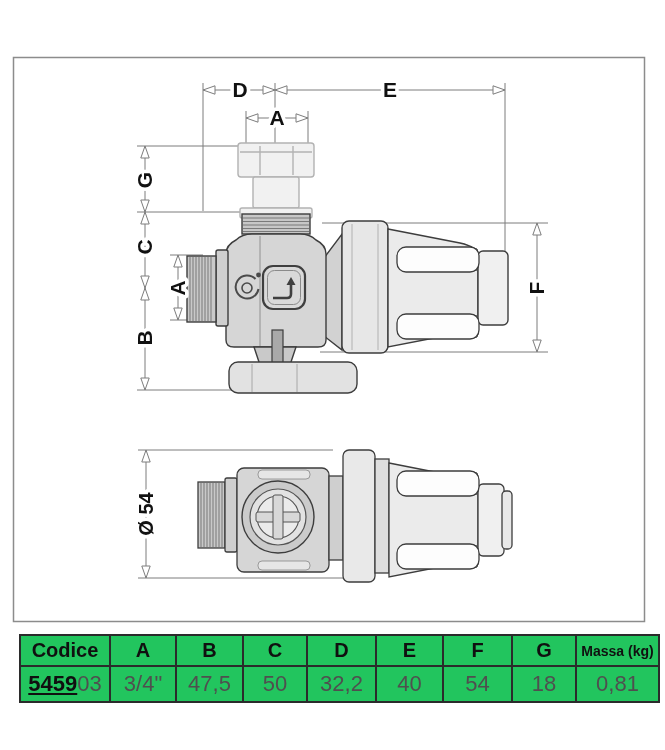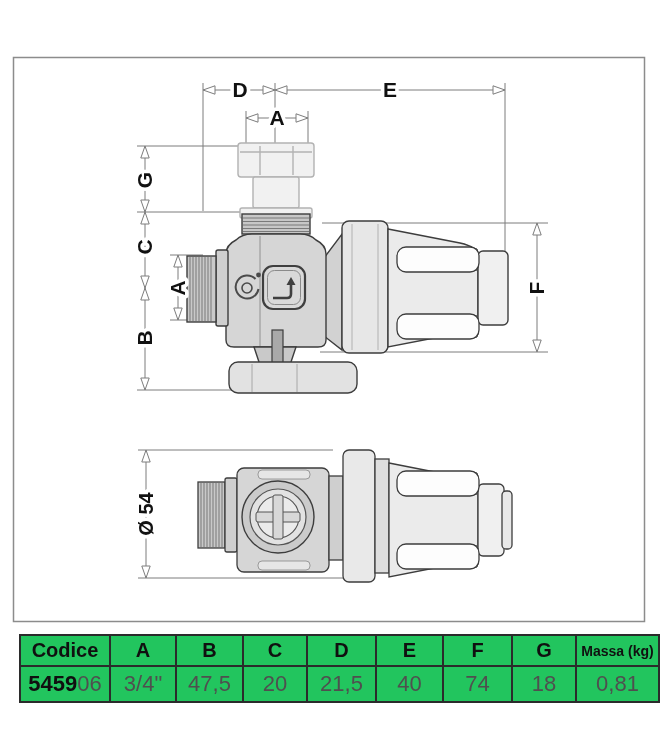--- a/index.html
+++ b/index.html
@@ -10,21 +10,21 @@
           paint-order:stroke fill;stroke:#fff;stroke-width:7px;stroke-linejoin:round;}
   .dia-lab{font-size:20px;}
   
   .spec-table{position:absolute;left:13px;top:634px;width:639px;border-collapse:collapse;
               table-layout:fixed;background:#22c55e;margin-left:6px;}
   .spec-table th,.spec-table td{border:2px solid #2b2b2b;text-align:center;vertical-align:middle;
               padding:0;overflow:hidden;white-space:nowrap;}
   .spec-table th{height:29px;font-size:20px;font-weight:bold;color:#101010;}
   .spec-table th.small{font-size:14px;}
   .spec-table td{height:34px;font-size:22px;color:#4f4f4f;}
-  .code-b{font-weight:bold;color:#101010;}
+  .code-b{font-weight:bold;color:#101010;text-decoration:underline;}
   .code-l{color:#4f4f4f;}
 </style>
 </head>
 <body>
 
 <div class="page">
 
 <svg width="665" height="750" viewBox="0 0 665 750">
 
   <rect x="13.5" y="57.5" width="631" height="564" fill="#ffffff" stroke="#8c8c8c" stroke-width="1.5"></rect>
@@ -216,26 +216,26 @@
     <th>A</th>
     <th>B</th>
     <th>C</th>
     <th>D</th>
     <th>E</th>
     <th>F</th>
     <th>G</th>
     <th class="small">Massa (kg)</th>
   </tr>
   <tr>
-    <td><span class="code-b">5459</span><span class="code-l">06</span></td>
+    <td><span class="code-b">5459</span><span class="code-l">03</span></td>
     <td>3/4"</td>
     <td>47,5</td>
-    <td>20</td>
-    <td>21,5</td>
+    <td>50</td>
+    <td>32,2</td>
     <td>40</td>
-    <td>74</td>
+    <td>54</td>
     <td>18</td>
     <td>0,81</td>
   </tr>
 </tbody>
     </table>
 
 </div>
 
 </body></html>

